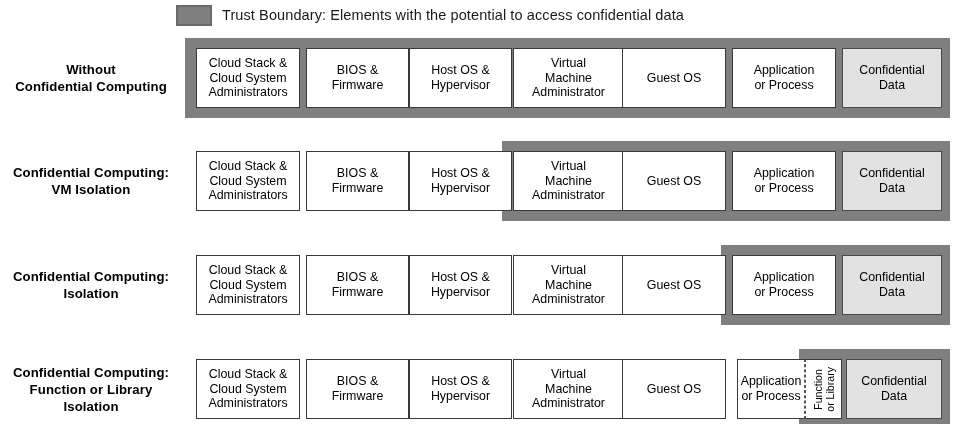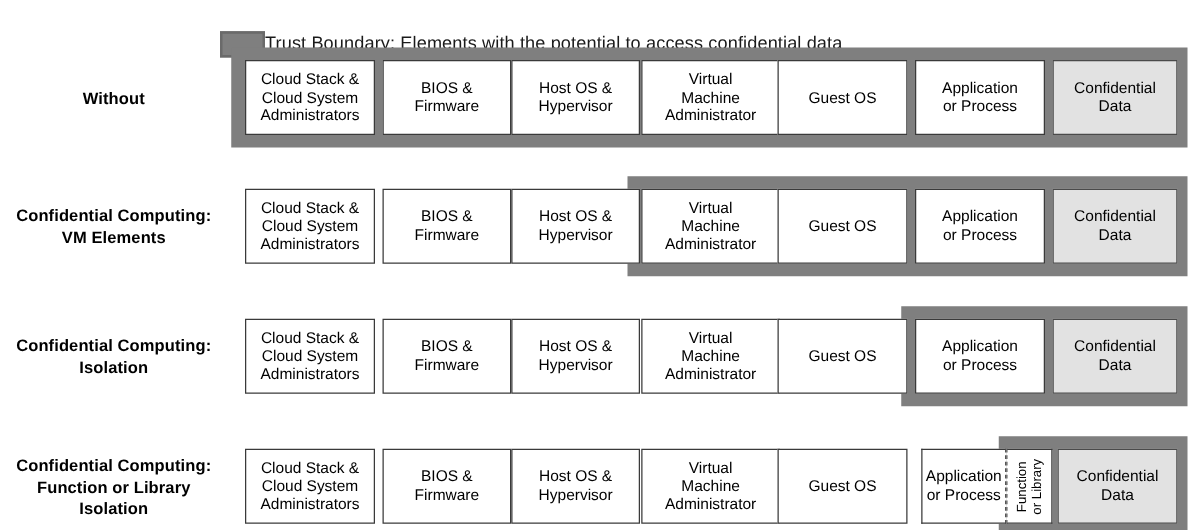--- a/index.html
+++ b/index.html
@@ -16,22 +16,22 @@
     position: relative;
   }
 
   
   #legend {
     position: absolute;
     left: 176px;
     top: 3px;
     display: flex;
     align-items: center;
+    gap: 10px;
     height: 24px;
-    margin-top: 20px;
   }
   #legend .swatch {
     width: 36px;
     height: 21px;
     background: #7f7f7f;
     border: 2px solid #6a6a6a;
     box-sizing: border-box;
   }
   #legend .legend-text {
     font-size: 14.5px;
@@ -127,20 +127,21 @@
 
 <div id="legend">
   <div class="swatch"></div>
   <div class="legend-text">Trust Boundary: Elements with the potential to access confidential data</div>
 </div>
 
 <div id="rows">
     <div class="row row-1" style="top: 38px;">
       <div class="row-label">
         <div>Without</div>
+        <div>Confidential Computing</div>
       </div>
       <div class="boundary" style="left: 185px; width: 765px;"></div>
       <div class="ebox" style="left: 196px; width: 104px;">
         <span class="label">Cloud Stack &amp;<br>Cloud System<br>Administrators</span>
       </div>
       <div class="ebox" style="left: 306px; width: 103px;">
         <span class="label">BIOS &amp;<br>Firmware</span>
       </div>
       <div class="ebox" style="left: 409px; width: 103px;">
         <span class="label">Host OS &amp;<br>Hypervisor</span>
@@ -154,21 +155,21 @@
       <div class="ebox" style="left: 732px; width: 104px;">
         <span class="label">Application<br>or Process</span>
       </div>
       <div class="ebox confidential" style="left: 842px; width: 100px;">
         <span class="label">Confidential<br>Data</span>
       </div>
     </div>
     <div class="row row-2" style="top: 141px;">
       <div class="row-label">
         <div>Confidential Computing:</div>
-        <div>VM Elements</div>
+        <div>VM Isolation</div>
       </div>
       <div class="boundary" style="left: 502px; width: 448px;"></div>
       <div class="ebox" style="left: 196px; width: 104px;">
         <span class="label">Cloud Stack &amp;<br>Cloud System<br>Administrators</span>
       </div>
       <div class="ebox" style="left: 306px; width: 103px;">
         <span class="label">BIOS &amp;<br>Firmware</span>
       </div>
       <div class="ebox" style="left: 409px; width: 103px;">
         <span class="label">Host OS &amp;<br>Hypervisor</span>

